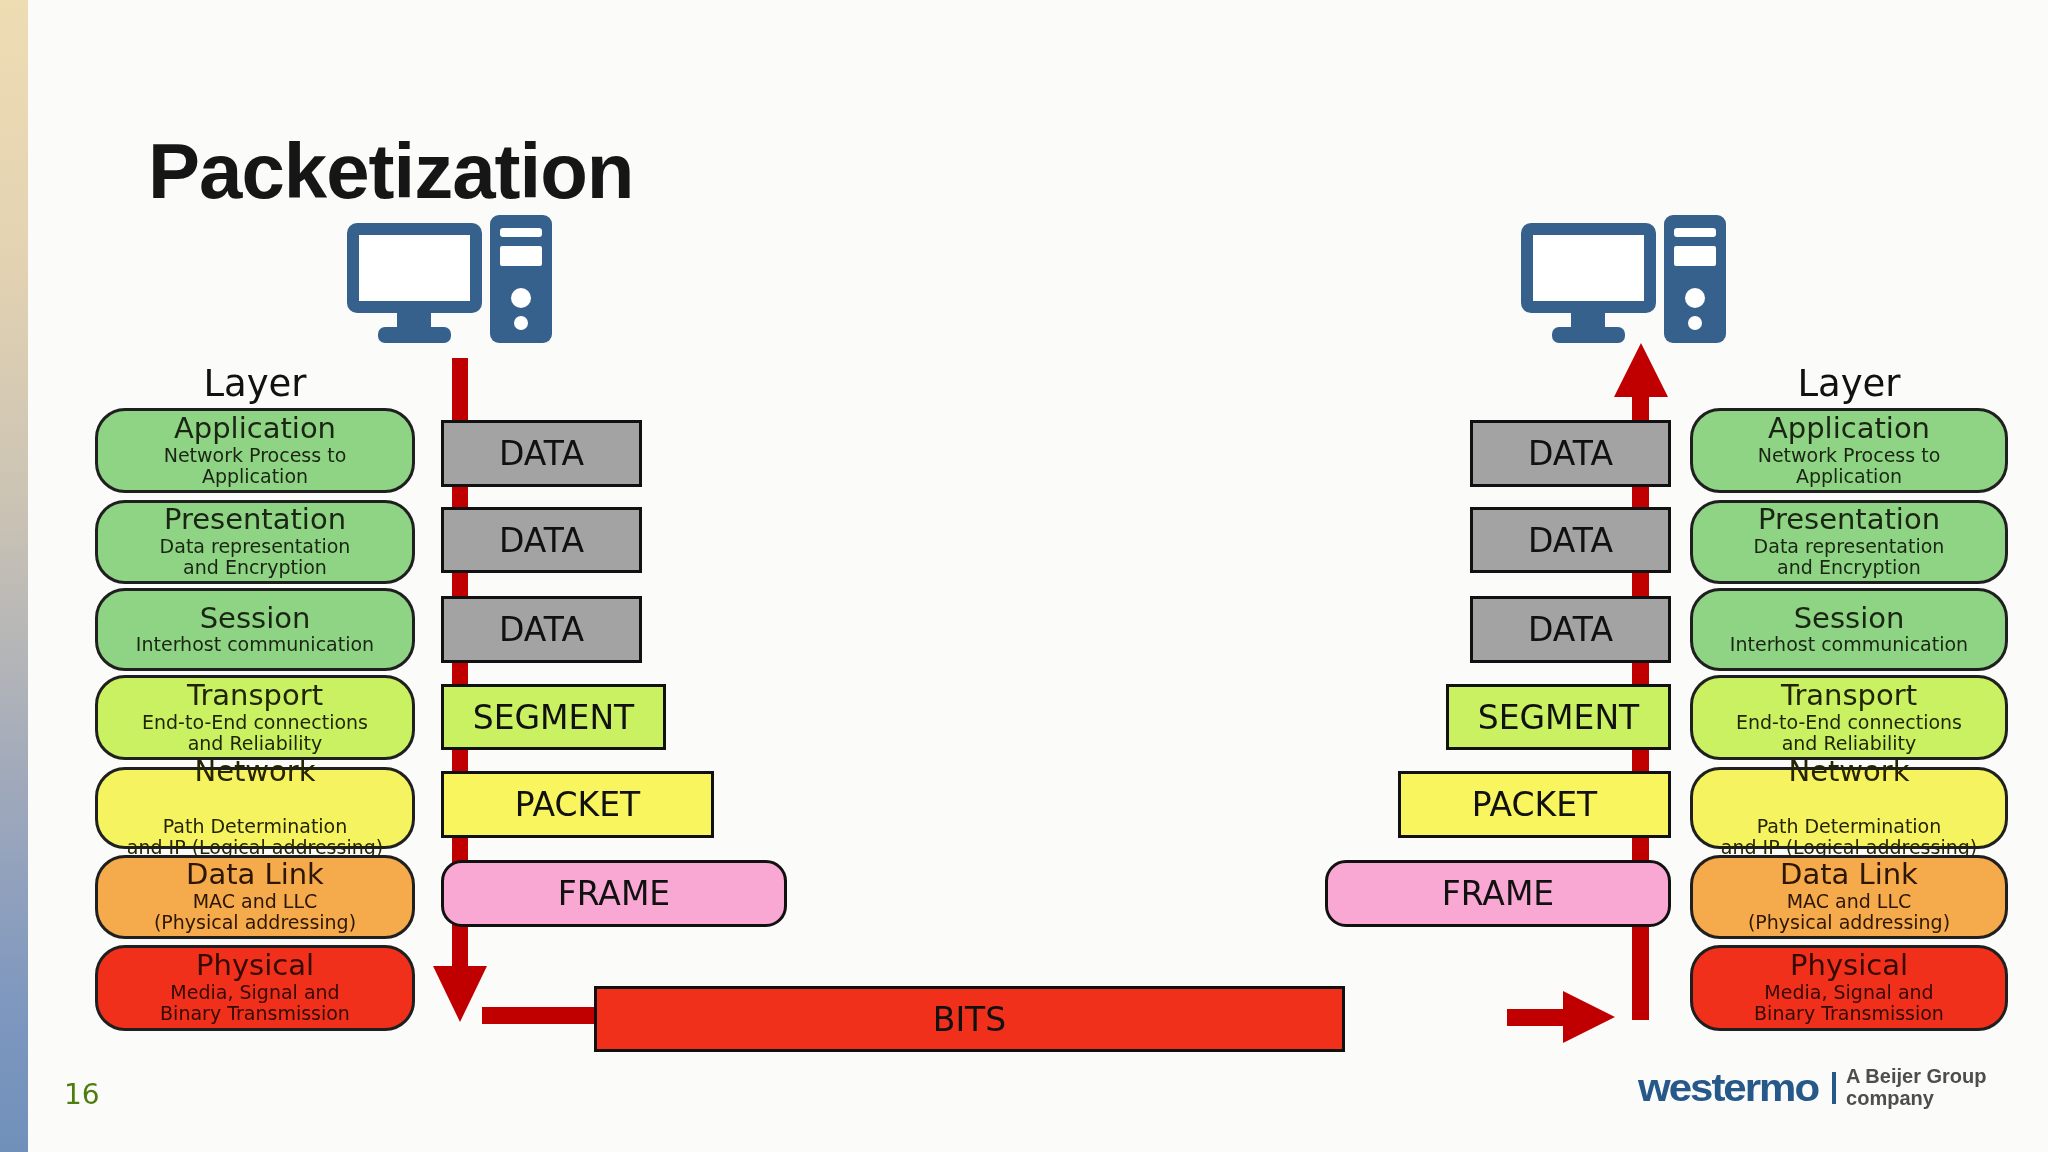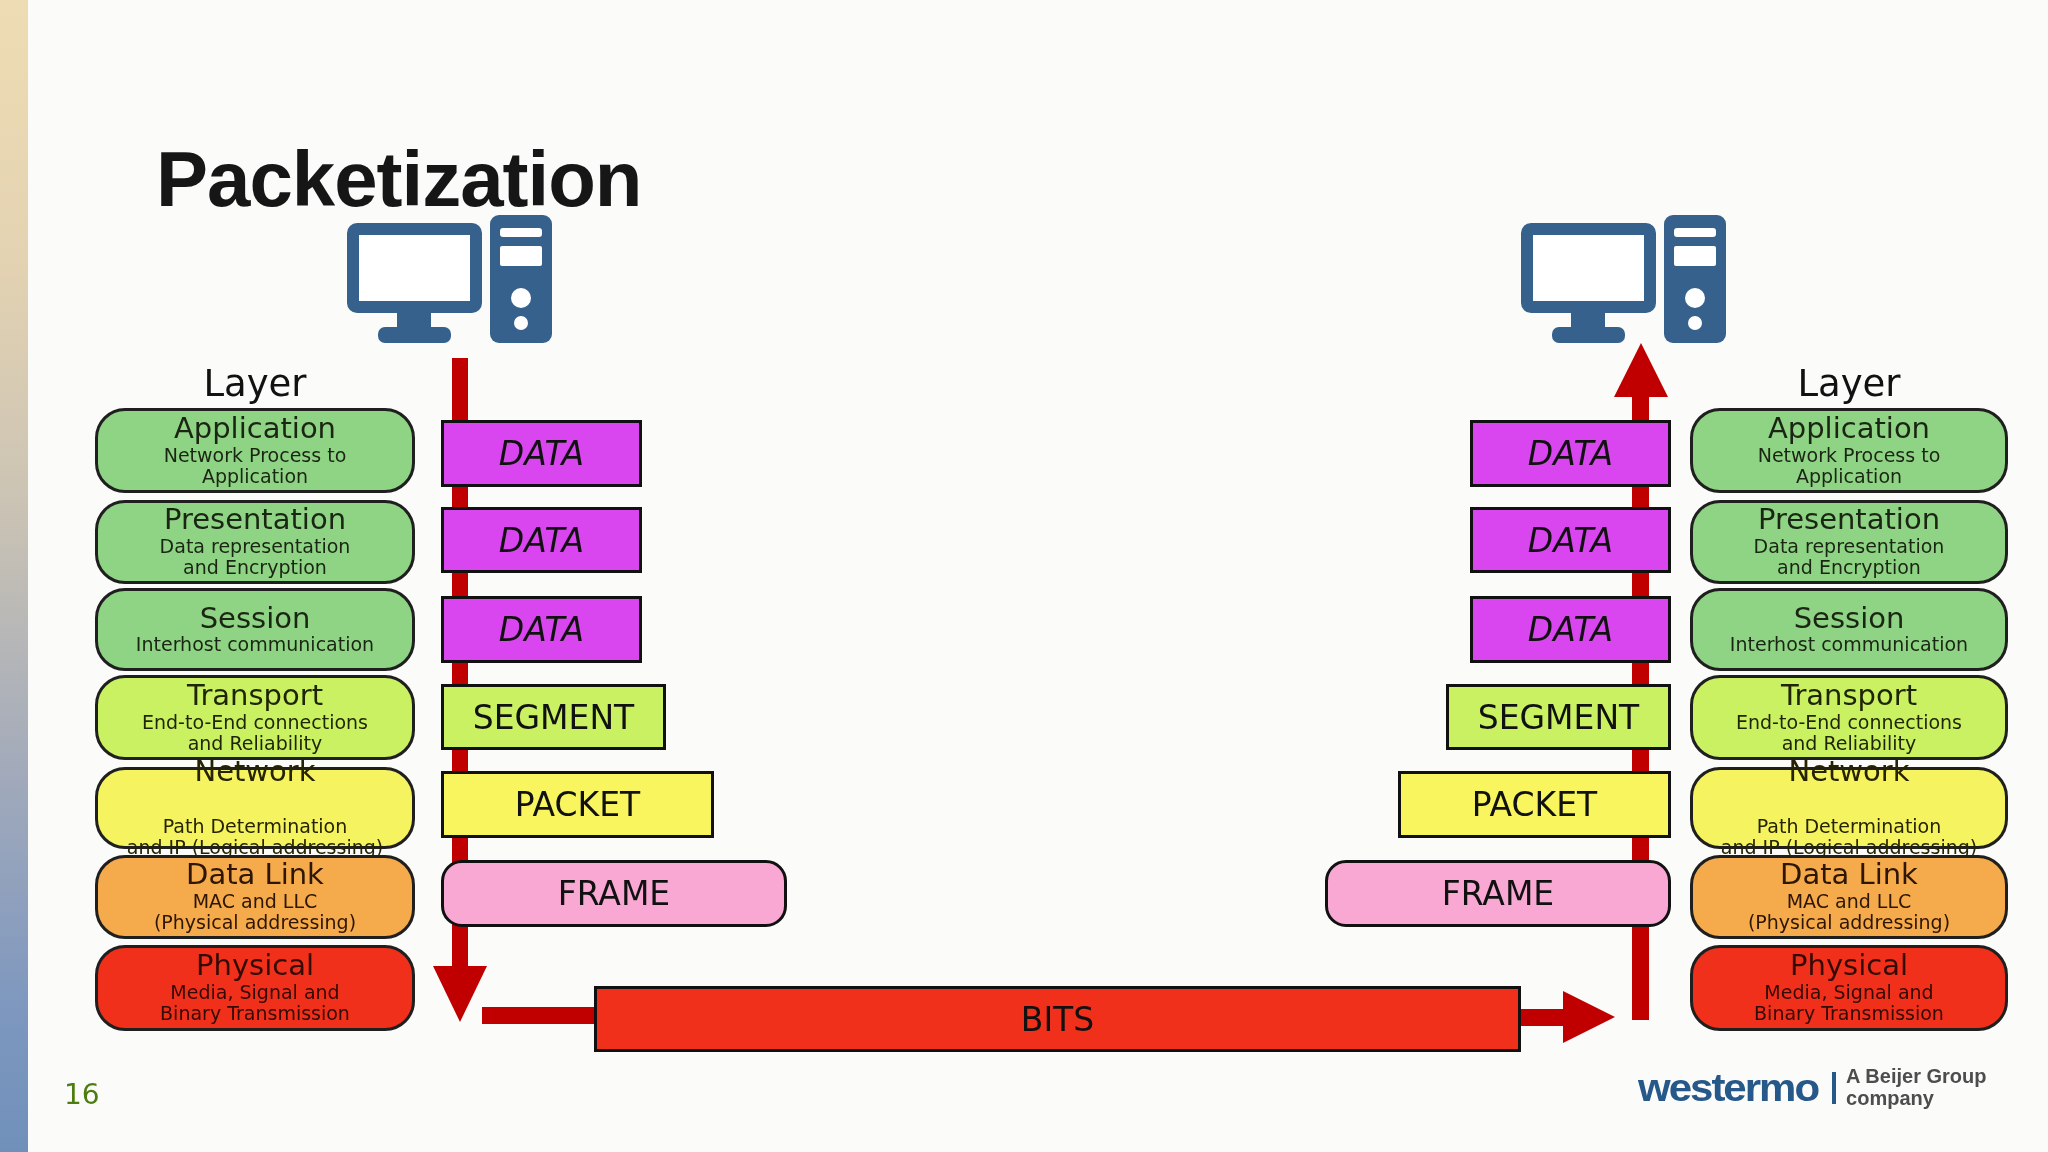--- a/index.html
+++ b/index.html
@@ -8,21 +8,21 @@
     width:2048px;height:1152px;
     background:#fbfbfa;
     overflow:hidden;
     font-family:"DejaVu Sans","Liberation Sans",sans-serif;
   }
   .edge-stripe{
     position:absolute;left:0;top:0;width:28px;height:1152px;
     background:linear-gradient(180deg,#eedcb3 0%,#e4d3b2 22%,#c9c2b4 45%,#a0a9bb 68%,#7d97bf 88%,#7090ba 100%);
   }
   .title{
-    position:absolute;left:140px;top:118px;margin:16px;
+    position:absolute;left:140px;top:118px;margin:8px;
     font-size:78px;font-weight:600;letter-spacing:-1px;color:#161616;
     font-family:"Liberation Sans","DejaVu Sans",sans-serif;
   }
   .stack-heading{
     position:absolute;text-align:center;
     font-size:37px;color:#111;
   }
   .layer-box{
     position:absolute;width:320px;box-sizing:border-box;
     border:3px solid #1f1f1f;border-radius:30px;
@@ -35,21 +35,21 @@
   .c-lime{background:#c9f162;color:#1f2404;}
   .c-yellow{background:#f5f460;color:#262301;gap:28px;}
   .c-orange{background:#f5aa4b;color:#2d1603;}
   .c-red{background:#f1301c;color:#330a04;}
   .pdu{
     position:absolute;box-sizing:border-box;
     border:3px solid #111;
     display:flex;align-items:center;justify-content:center;
     font-size:33px;color:#111;
   }
-  .p-green{background:#d946ef;font-style:italic;}
+  .p-green{background:#a3a3a3;}
   .p-lime{background:#c9f162;}
   .p-yellow{background:#f8f55f;}
   .p-orange{background:#f9a8d4;border-radius:21px;}
   .p-red{background:#f1301c;}
   .arrow-part{position:absolute;background:#c00000;}
   .tri{position:absolute;width:0;height:0;}
   .tri-down{border-left:27px solid transparent;border-right:27px solid transparent;border-top:56px solid #c00000;}
   .tri-right{border-top:26px solid transparent;border-bottom:26px solid transparent;border-left:52px solid #c00000;}
   .tri-up{border-left:27px solid transparent;border-right:27px solid transparent;border-bottom:54px solid #c00000;}
   .computer-icon{position:absolute;width:205px;height:128px;}
@@ -193,21 +193,21 @@
   <div class="pdu p-yellow" style="left:441px;top:771px;width:273px;height:67px">PACKET</div>
   <div class="pdu p-orange" style="left:441px;top:860px;width:346px;height:67px">FRAME</div>
 
   <div class="pdu p-green" style="left:1470px;top:420px;width:201px;height:67px">DATA</div>
   <div class="pdu p-green" style="left:1470px;top:507px;width:201px;height:66px">DATA</div>
   <div class="pdu p-green" style="left:1470px;top:596px;width:201px;height:67px">DATA</div>
   <div class="pdu p-lime" style="left:1446px;top:684px;width:225px;height:66px">SEGMENT</div>
   <div class="pdu p-yellow" style="left:1398px;top:771px;width:273px;height:67px">PACKET</div>
   <div class="pdu p-orange" style="left:1325px;top:860px;width:346px;height:67px">FRAME</div>
 
-  <div class="pdu p-red" style="left:594px;top:986px;width:927px;height:66px">BITS</div>
+  <div class="pdu p-red" style="left:594px;top:986px;width:751px;height:66px">BITS</div>
 
   <div class="page-number">16</div>
 
   <div class="logo">
     <div class="brand">westermo</div>
     <div class="divider"></div>
     <div class="tagline">A Beijer Group
 company</div>
   </div>
 

